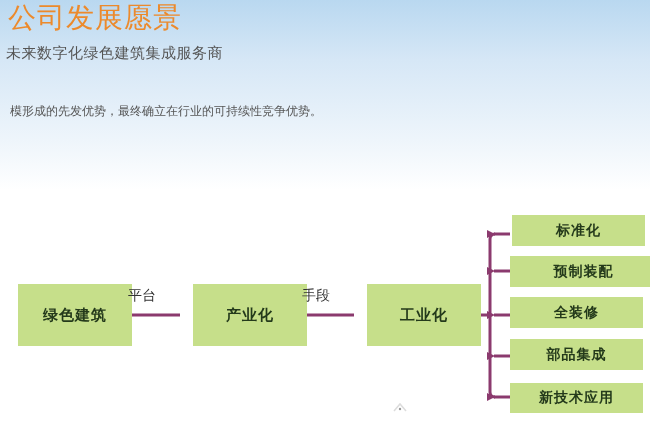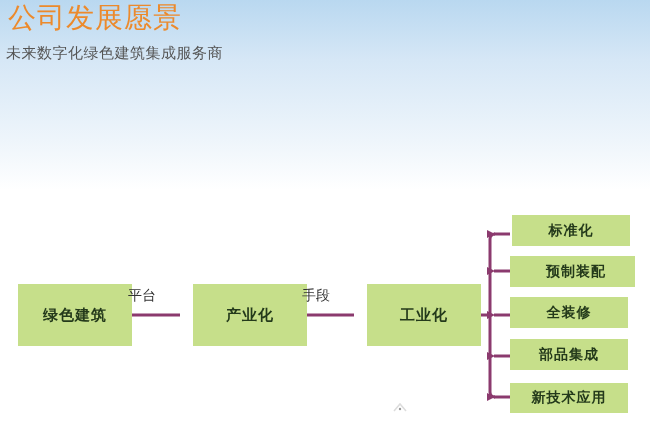--- a/index.html
+++ b/index.html
@@ -19,34 +19,35 @@
   .desc {
     position:absolute; left:10px; top:100px; width:540px; font-size:12px;
     line-height:22px; color:#555;
   }
   .box {
     position:absolute; background:#c6df8a; display:flex; align-items:center;
     justify-content:center; font-weight:bold; color:#243a1b; font-size:15px;
     letter-spacing:1px;
   }
   .box.main { height:62px; width:114px; top:284px;margin-left:13px; }
-  .box.side { width:118px; height:31px; left:510px; font-size:14px; }
+  .box.side { width:133px; height:31px; left:510px; font-size:14px; }
   .label {
     position:absolute; font-size:14px; color:#333;
   }
   svg.arrows { position:absolute; left:0; top:0; }
   .deco { position:absolute; left:392px; top:402px; width:16px; height:10px; }
 </style>
 </head>
 <body>
 
 <div class="title">公司发展愿景</div>
 <div class="subtitle">未来数字化绿色建筑集成服务商</div>
 
 <div class="desc">
+  <div>模形成的先发优势，最终确立在行业的可持续性竞争优势。</div>
 </div>
 
 <svg class="arrows" width="650" height="431">
   <defs>
     <marker id="ah" markerWidth="8" markerHeight="8" refX="1" refY="4" orient="auto" markerUnits="userSpaceOnUse">
       <path d="M8,0 L0,4 L8,8 Z" fill="#8b3a6e"></path>
     </marker>
   </defs>
 
   <line x1="180" y1="315" x2="110" y2="315" stroke="#8b3a6e" stroke-width="3" marker-end="url(#ah)"></line>

